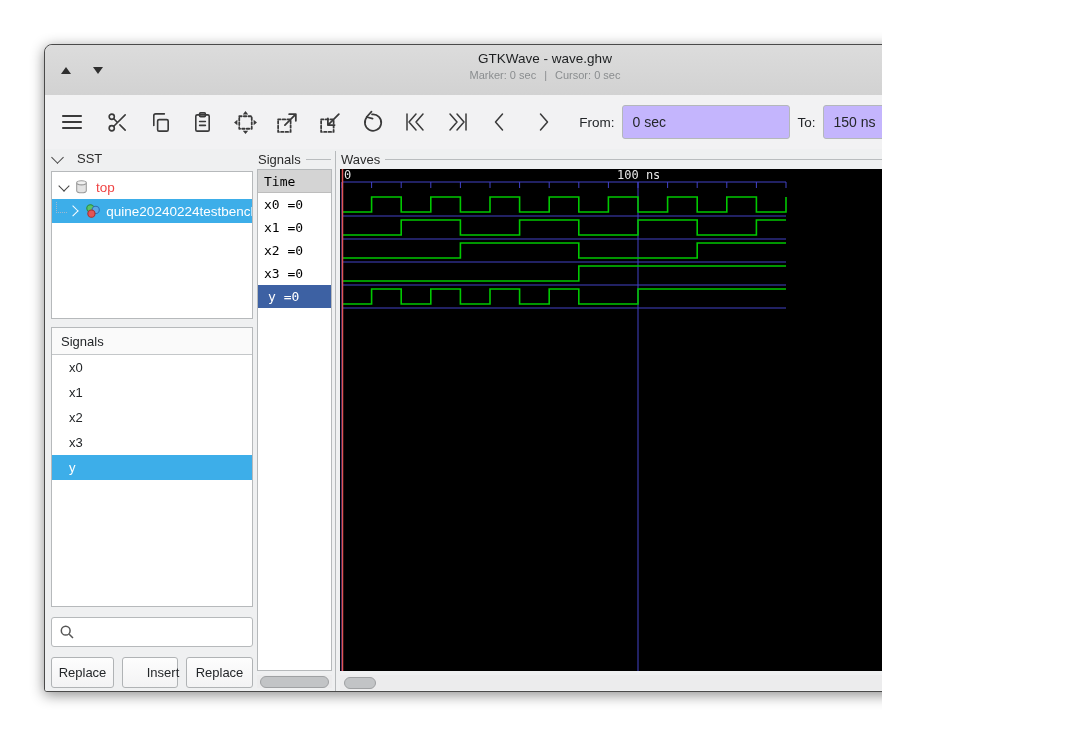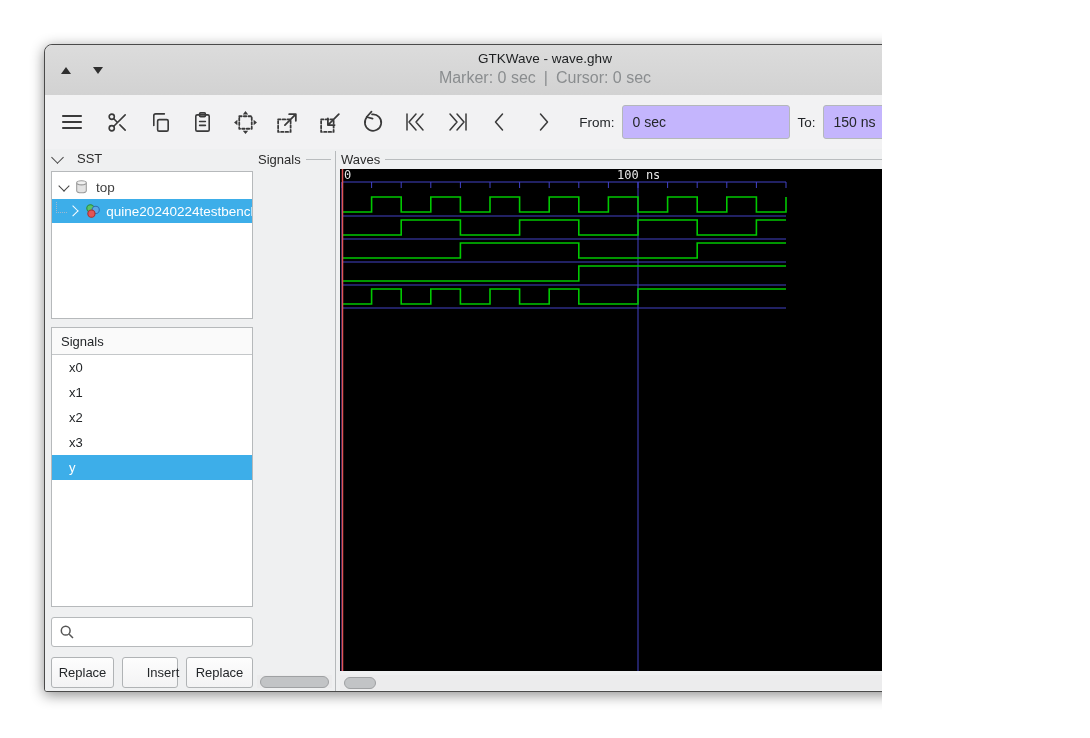--- a/index.html
+++ b/index.html
@@ -9,21 +9,21 @@
           overflow:hidden;box-sizing:border-box;}
   
   .titlebar{position:absolute;left:0;top:0;right:0;height:50px;background:linear-gradient(#dcdcdc,#d2d2d2);
             border-bottom:1px solid #bdbdbd;border-radius:7px 7px 0 0;}
   .tb-left{position:absolute;left:16px;top:0;height:50px;display:flex;align-items:center;gap:22px;}
   .tri{width:0;height:0;border-left:5px solid transparent;border-right:5px solid transparent;}
   .tri.up{border-bottom:7px solid #2f2f2f;}
   .tri.down{border-top:7px solid #2f2f2f;}
   .tb-center{position:absolute;left:0;right:0;top:6px;text-align:center;pointer-events:none;}
   .tb-title{font-size:13.5px;color:#1d1f21;}
-  .tb-sub{font-size:16px;color:#8a8d8f;margin-top:3px;}
+  .tb-sub{font-size:11px;color:#8a8d8f;margin-top:3px;}
   .tb-sub span{margin:0 4px;}
   .tb-right{position:absolute;right:16px;top:0;height:50px;display:flex;align-items:center;gap:17px;}
   .tb-btn{width:16px;height:16px;display:flex;align-items:center;justify-content:center;cursor:default;}
   .tb-btn svg{stroke:#3f3f3f;fill:none;stroke-width:1.4;}
   .tb-btn.fit{margin-right:14px;}
   
   .toolbar{position:absolute;left:0;top:50px;right:0;height:54px;background:#f2f2f3;display:flex;align-items:center;}
   .tool{width:30px;height:32px;margin-right:14px;display:flex;align-items:center;justify-content:center;background:none;border:none;padding:0;}
   .tool svg{stroke:#3a3a3a;fill:none;stroke-width:1.7;stroke-linecap:round;stroke-linejoin:round;}
   .tool.menu{width:36px;margin-left:10px;}
@@ -32,21 +32,21 @@
             font-size:14px;color:#232629;padding:0 10px;box-sizing:border-box;font-family:"Liberation Sans",sans-serif;}
   
   .content{position:absolute;left:0;top:104px;right:0;bottom:0;background:#eff0f1;}
   .panel-label{position:absolute;font-size:13px;color:#2b2b2b;display:flex;align-items:center;height:16px;}
   .panel-label::after{content:"";flex:1;height:1px;background:#b9bcbe;margin-left:5px;}
   .chev{display:inline-block;width:8px;height:8px;border-right:1.6px solid #444;border-bottom:1.6px solid #444;}
   .chev.down{transform:rotate(45deg);margin:-3px 6px 0 0;}
   .chev.right{transform:rotate(-45deg);}
   .boxed{position:absolute;background:#ffffff;border:1px solid #b6b9bb;box-sizing:border-box;overflow:hidden;}
   
-  .tree-row{height:24px;display:flex;align-items:center;font-size:13.5px;color:#404040;white-space:nowrap;}
+  .tree-row{height:24px;display:flex;align-items:center;font-size:13.5px;color:#ef4444;white-space:nowrap;}
   .tree-row .chev{width:7px;height:7px;}
   .tree-row.selected{background:#3daee9;color:#ffffff;}
   .tree-row.selected .chev{border-color:#ffffff;}
   .branch{width:10px;height:10px;border-left:1px dotted #9fb9d0;border-bottom:1px dotted #9fb9d0;margin:-8px 2px 0 4px;}
   
   .sig-header{height:27px;background:#fafafa;border-bottom:1px solid #c4c7c9;display:flex;align-items:center;
               padding-left:9px;font-size:13px;color:#232629;box-sizing:border-box;}
   .sig-item{height:25px;display:flex;align-items:center;padding-left:17px;font-size:13px;color:#232629;}
   .sig-item.selected{background:#3daee9;color:#ffffff;}
   
@@ -233,20 +233,30 @@
             <path d="M10.2 10.2L14 14"></path>
           </svg>
     </div>
 
     <button class="btn" style="left:6px;top:508px;width:63px;">Replace</button>
     <button class="btn" style="left:77px;top:508px;width:56px;padding-left:32px;">Insert</button>
     <button class="btn" style="left:141px;top:508px;width:67px;">Replace</button>
 
     <div class="panel-label" style="left:213px;top:2px;width:73px;">
       <span>Signals</span>
+    </div>
+    <div class="boxed" style="left:212px;top:20px;width:75px;height:502px;">
+      <div class="wn-row time">Time</div>
+      <div id="wn-rows">
+            <div class="wn-row">x0 =0</div>
+            <div class="wn-row">x1 =0</div>
+            <div class="wn-row">x2 =0</div>
+            <div class="wn-row">x3 =0</div>
+            <div class="wn-row selected">y =0</div>
+          </div>
     </div>
     <div class="scroll" style="left:212px;top:526px;width:75px;height:13px;">
       <div class="thumb" style="left:3px;right:3px;top:1px;height:10px;"></div>
     </div>
 
     <div class="splitter" style="left:290px;top:2px;height:540px;"></div>
 
     <div class="panel-label" style="left:296px;top:2px;width:700px;">
       <span>Waves</span>
     </div>

